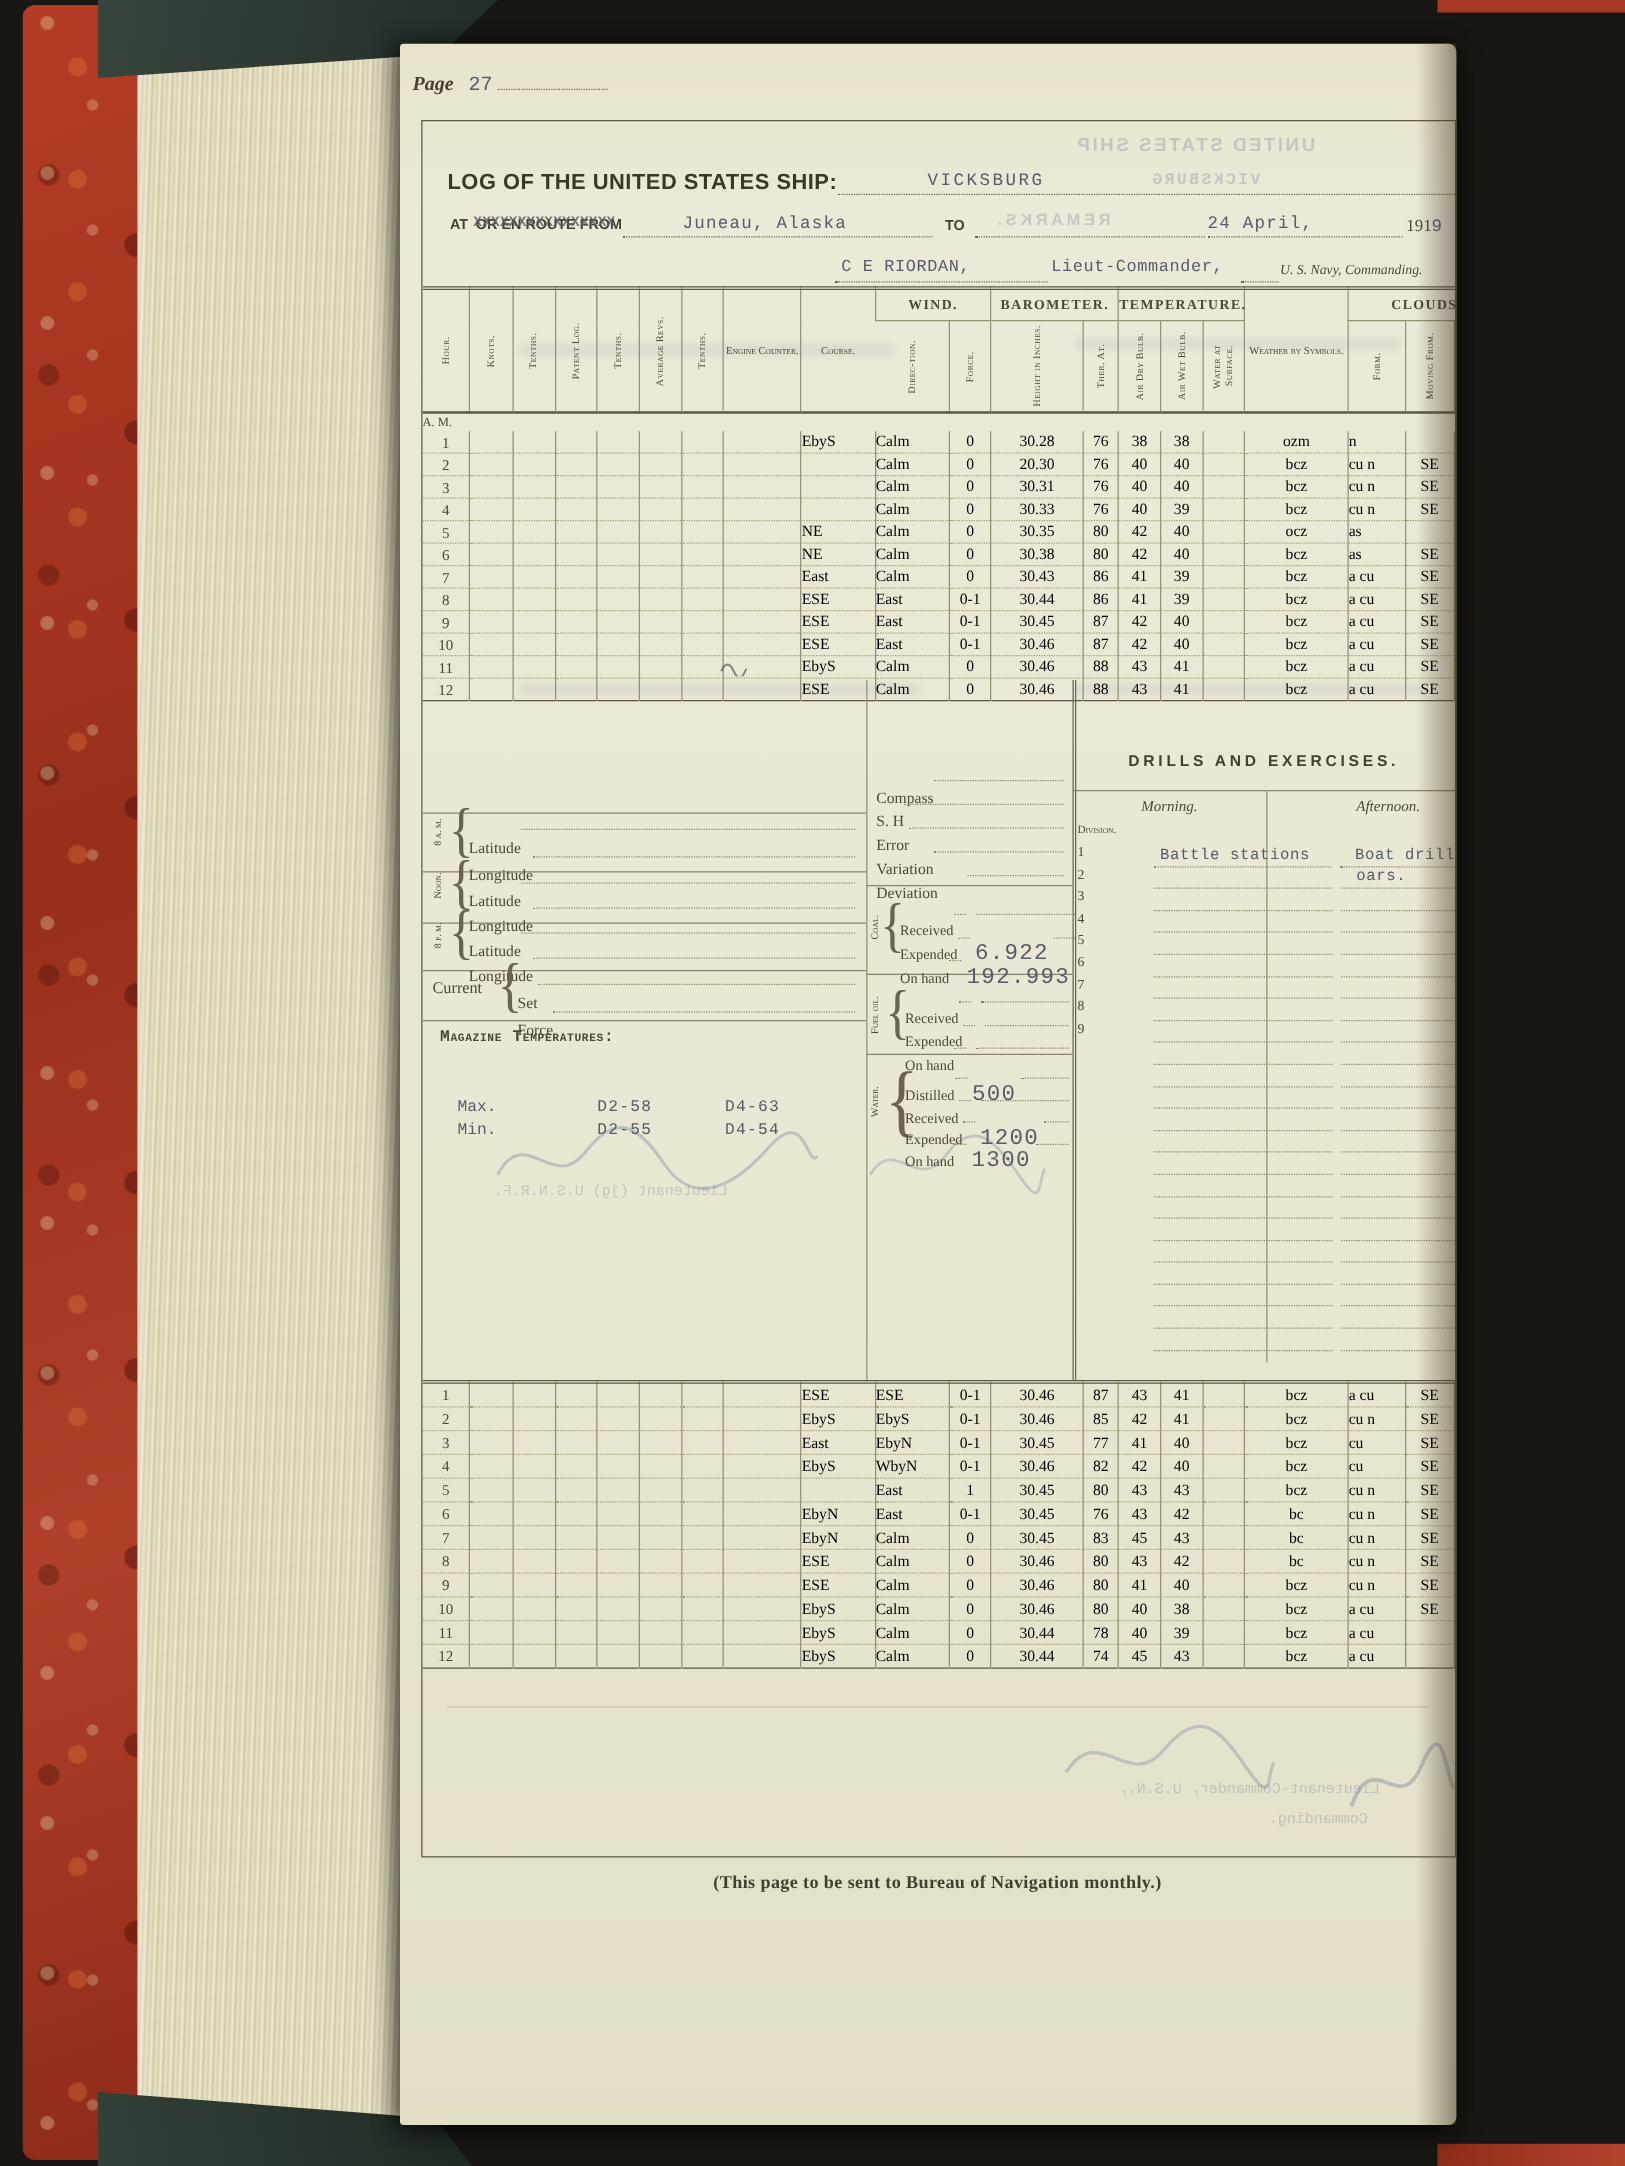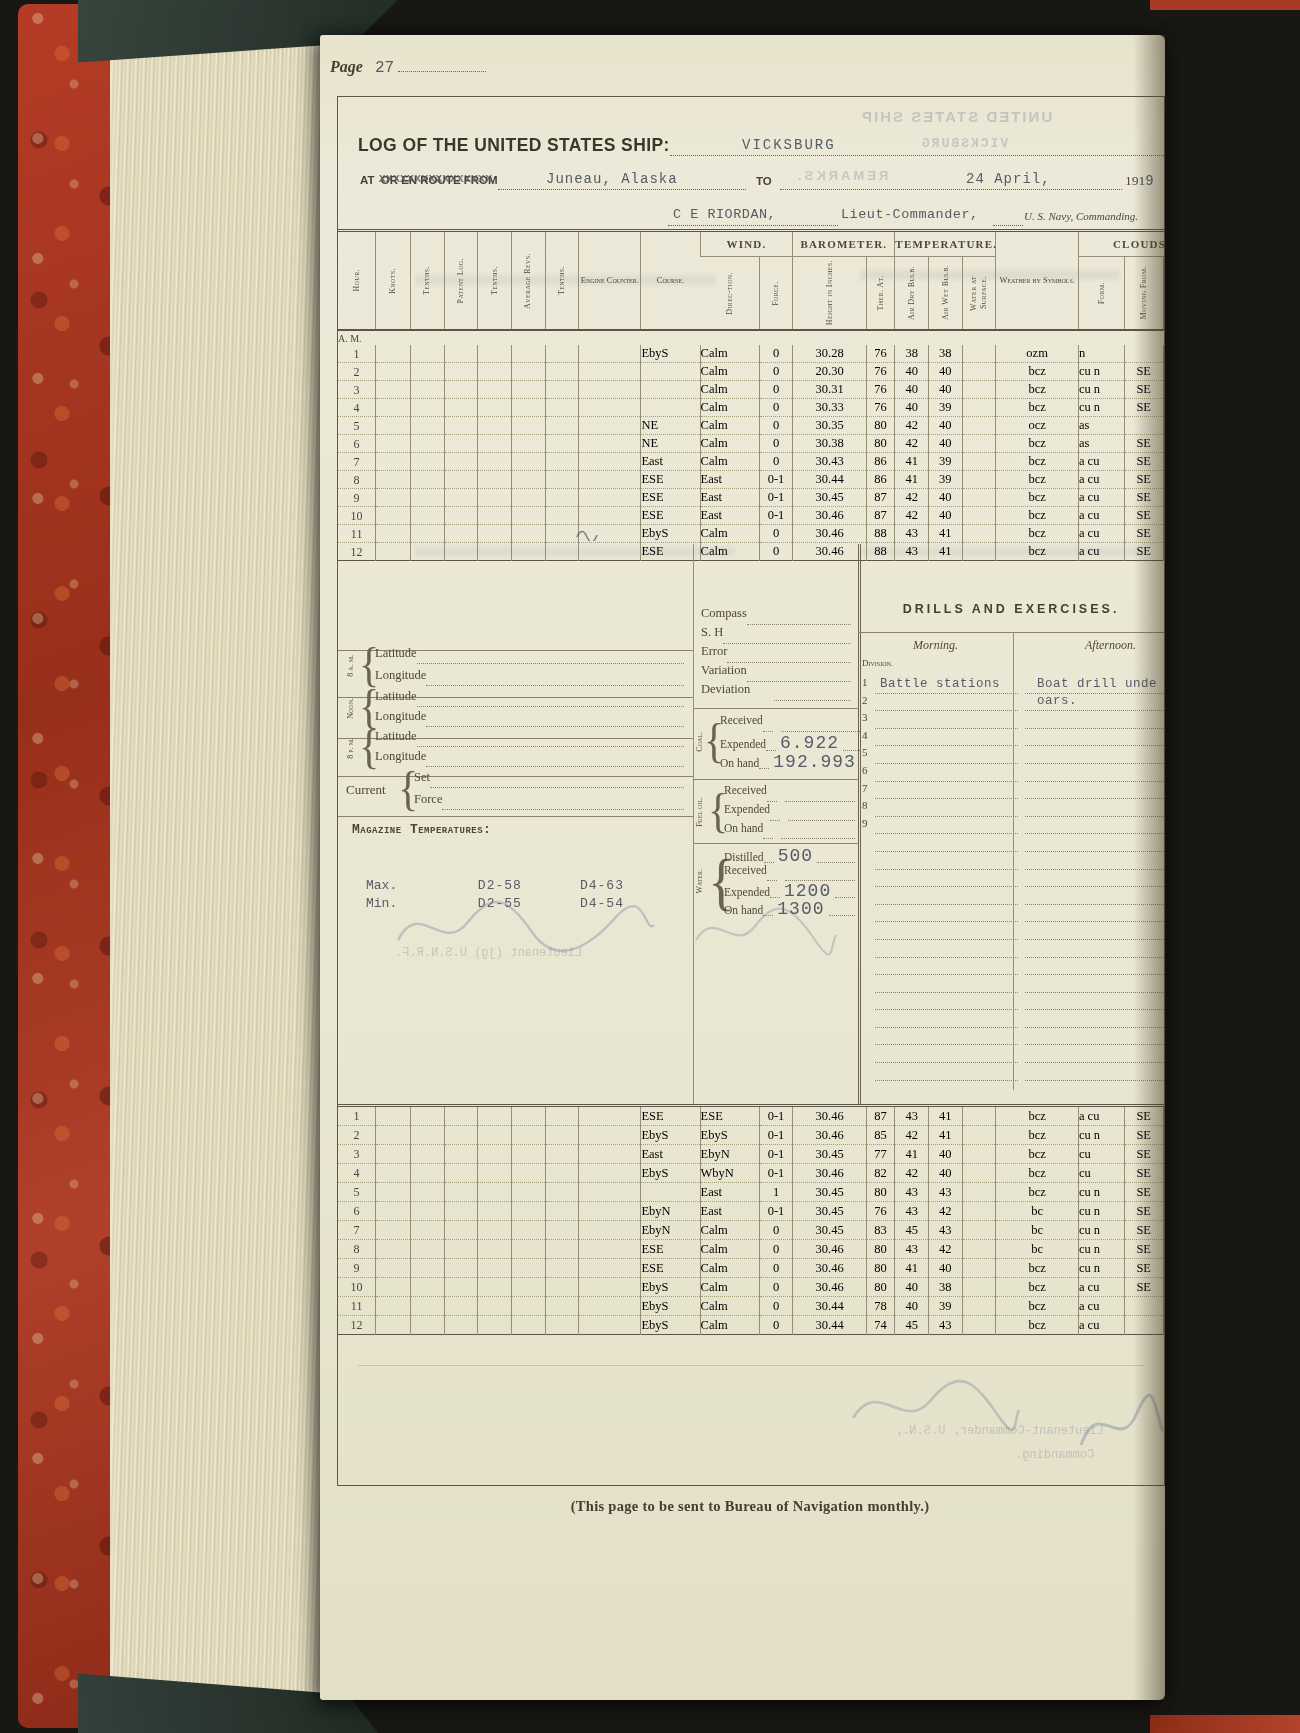--- a/index.html
+++ b/index.html
@@ -80,21 +80,21 @@
   td.c-hour{font-family:"Liberation Serif",serif;color:#4a4538;font-size:12px;text-align:center;}
   td.t-c{text-align:center;}
   td.t-l{padding-left:4px;}
   
   .mid{position:absolute;left:0;top:447px;width:866px;height:560px;}
   .mid-left{position:absolute;left:0;top:0;width:355px;height:560px;border-right:1px solid #978e76;}
   .mid-center{position:absolute;left:355px;top:0;width:165px;height:560px;border-right:3px double #6b6450;}
   .mid-right{position:absolute;left:520px;top:0;width:346px;height:560px;}
   .sep{position:absolute;left:0;right:0;border-top:1.2px solid #8b826e;border-top:1.2px solid #8b826e;height:0;}
   .dotline{display:flex;align-items:baseline;height:18px;position:relative;}
-  .dl-label{font-size:12.5px;color:#4e4737;white-space:nowrap;}
+  .dl-label{font-size:12.5px;color:#4e4737;white-space:nowrap;margin-top:25px;}
   .fillA{width:10px;border-bottom:1.5px dotted #8d8468;align-self:flex-end;height:3px;}
   .fill{flex:1;border-bottom:1.5px dotted #8d8468;align-self:flex-end;height:3px;}
   .dl-val{font-size:18px;padding:0 4px;letter-spacing:1px;}
   .posblock{position:absolute;left:8px;width:338px;display:flex;align-items:center;}
   .vtime{writing-mode:vertical-rl;transform:rotate(180deg);font-size:8px;color:#4e4737;
     font-variant:small-caps;width:13px;text-align:center;}
   .brace{font-size:42px;color:#6b6250;font-weight:200;transform:scaleY(1.15);width:16px;line-height:.9;}
   .brace.b4{font-size:56px;}
   .plines{flex:1;display:flex;flex-direction:column;justify-content:space-around;height:100%;}
   .cur-label{font-size:13px;color:#4e4737;width:52px;}
@@ -113,21 +113,21 @@
   .dr-vline{position:absolute;left:155px;top:88px;height:458px;border-left:1px solid #978e76;}
   .dr-morning{position:absolute;left:0;width:155px;top:94px;text-align:center;font-style:italic;
     font-size:12px;color:#4e4737;}
   .dr-afternoon{position:absolute;left:165px;width:175px;top:94px;text-align:center;font-style:italic;
     font-size:12px;color:#4e4737;}
   .dr-division{position:absolute;left:4px;top:114px;font-size:9px;color:#4e4737;font-variant:small-caps;}
   .dr-rows{position:absolute;left:2px;right:0;top:132px;}
   .dr-row{display:flex;height:17.6px;align-items:baseline;}
   .dr-num{width:13px;font-size:11px;color:#4a4538;text-align:left;padding-left:2px;}
   .dr-m{width:138px;border-bottom:1.2px dotted #8d8468;align-self:flex-end;height:16px;
-    font-size:12.5px;padding-left:5px;letter-spacing:.5px;white-space:nowrap;}
+    font-size:12.5px;padding-left:5px;letter-spacing:.5px;white-space:nowrap;margin-left:48px;}
   .dr-sp{width:7px;}
   .dr-a{flex:1;border-bottom:1.2px dotted #8d8468;align-self:flex-end;height:16px;
     font-size:12.5px;padding-left:12px;letter-spacing:.5px;white-space:nowrap;}
   .faintline{position:absolute;left:20px;width:786px;top:1268px;border-top:1px solid rgba(110,100,80,.25);}
   
   .footer{position:absolute;left:17px;width:826px;top:1463px;text-align:center;z-index:5;
     font-weight:bold;font-size:14.5px;color:#453e2e;letter-spacing:.3px;}
   
   .ghost{position:absolute;transform:scaleX(-1);color:rgba(100,112,140,.28);pointer-events:none;
     font-weight:bold;z-index:3;white-space:nowrap;}

